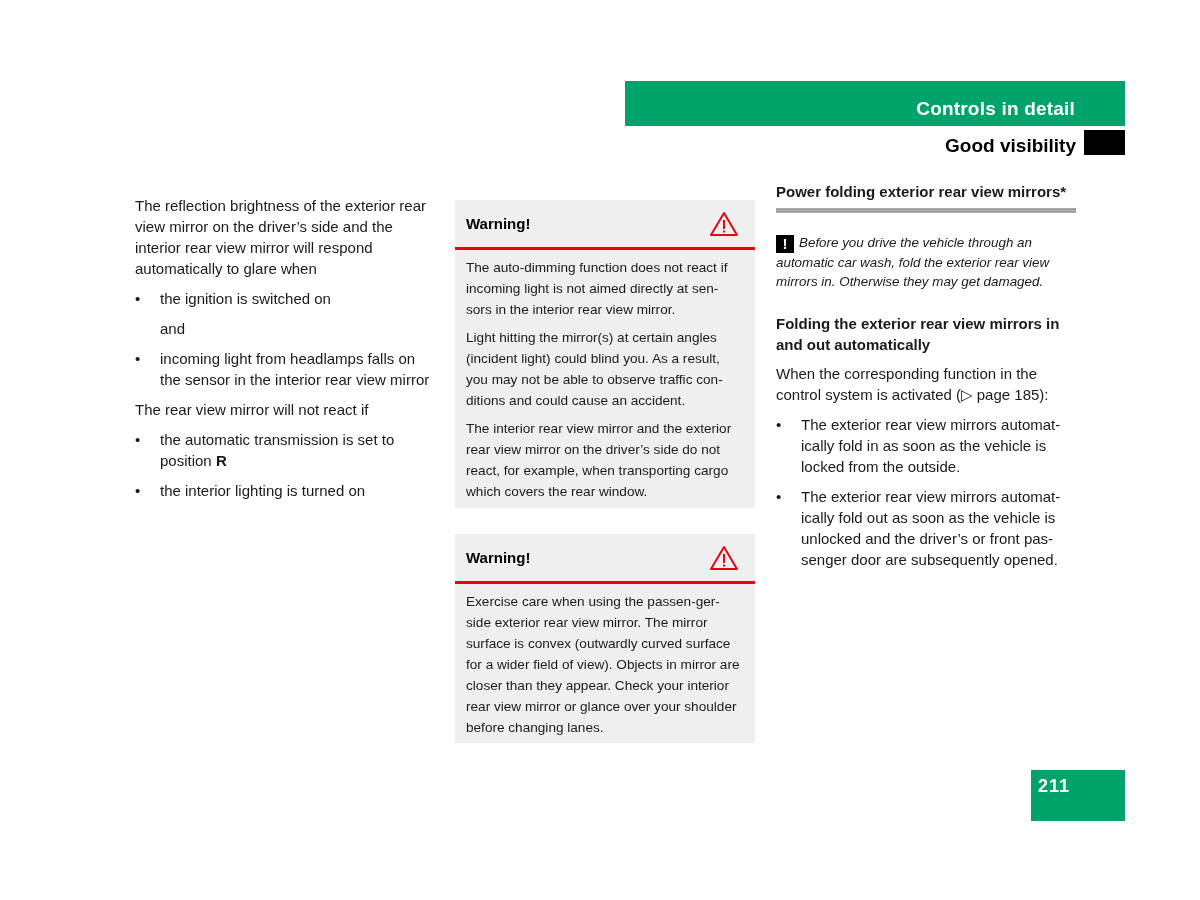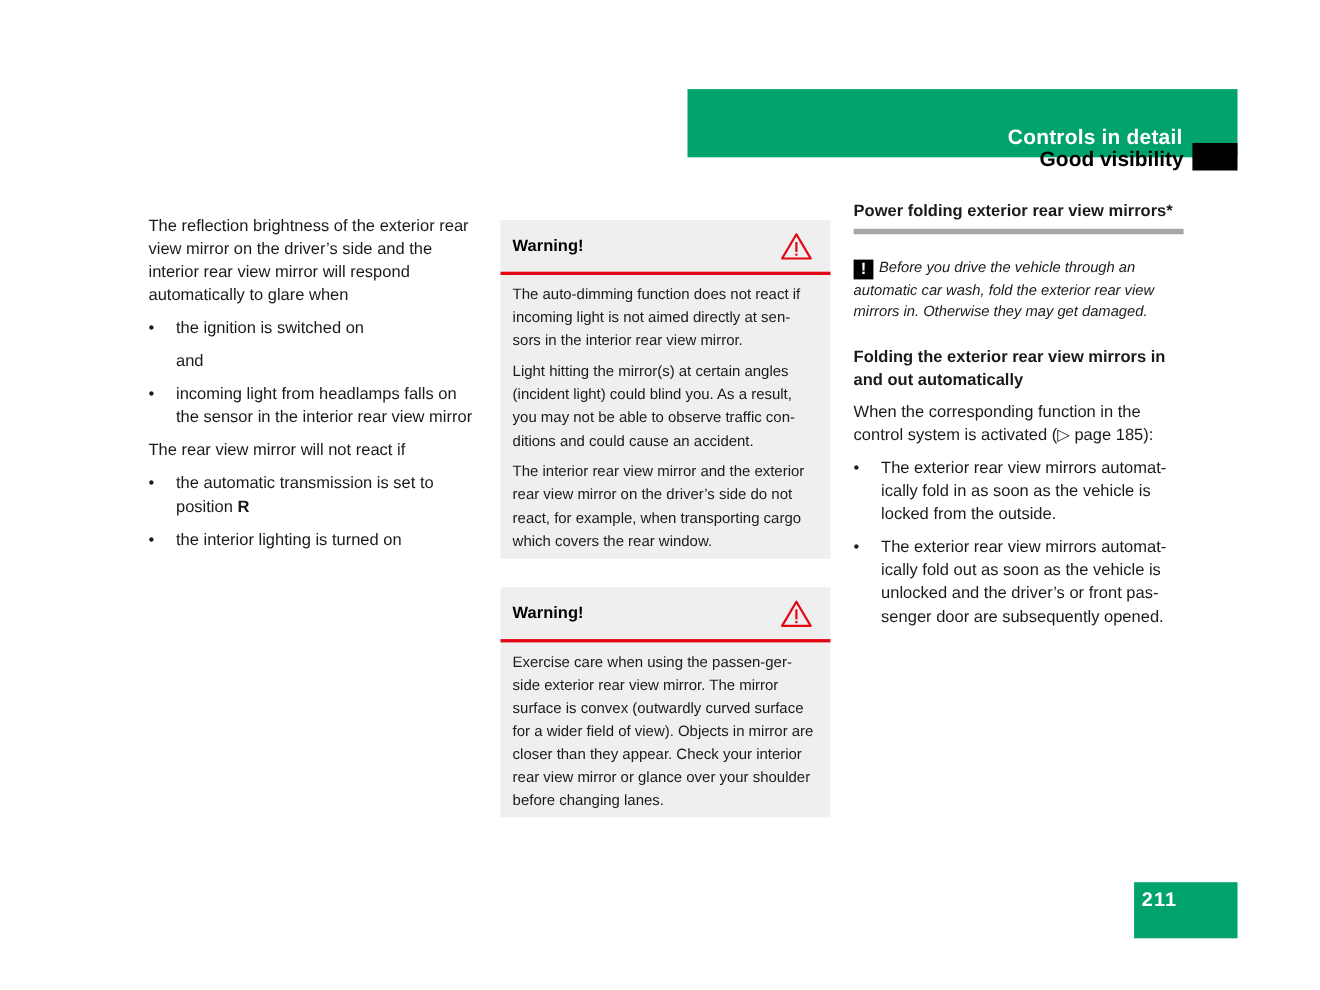--- a/index.html
+++ b/index.html
@@ -1,21 +1,21 @@
 <!DOCTYPE html>
 <html><head>
 <meta charset="utf-8">
 <style>
   html, body { margin: 0; padding: 0; }
   body {
     width: 1200px; height: 900px; background: #ffffff; position: relative; overflow: hidden;
     font-family: "Liberation Sans", "DejaVu Sans", sans-serif; color: #1a1a1a;
   }
   .header-bar {
-    position: absolute; left: 625px; top: 81px; width: 500px; height: 62px;
+    position: absolute; left: 625px; top: 81px; width: 500px; height: 45px;
     background: #00a36a;
   }
   .header-title {
     position: absolute; right: 50px; bottom: 6px;
     color: #ffffff; font-weight: bold; font-size: 19px; letter-spacing: 0.2px;
   }
   .subheader {
     position: absolute; left: 625px; top: 130px; width: 451px; height: 26px;
     text-align: right; font-weight: bold; font-size: 19px; color: #000;
     line-height: 32px;
@@ -47,21 +47,21 @@
   .warn-body { padding: 7px 11px 0 11px; font-size: 13.6px; line-height: 21px; }
   .warn-body p { margin: 0 0 7px 0; }
   .rule { height: 5px; background: #a6a6a6; margin: 6px 0 20px 0; }
   .note { font-style: italic; font-size: 13.4px; line-height: 19px; margin-bottom: 22px; }
   .excl {
     display: inline-block; width: 18px; height: 18px; background: #000; color: #fff;
     font-style: normal; font-weight: bold; text-align: center; line-height: 18px; font-size: 15px;
     margin-right: 5px; vertical-align: -2px;
   }
   .page-num {
-    position: absolute; left: 1031px; top: 802px; width: 94px; height: 51px; background: #00a36a;
+    position: absolute; left: 1031px; top: 770px; width: 94px; height: 51px; background: #00a36a;
   }
   .page-num span {
     position: absolute; left: 7px; top: 6px; color: #fff; font-weight: bold; font-size: 18px; letter-spacing: 1px;
   }
 </style>
 </head>
 <body>
 
 <div class="header-bar">
   <span class="header-title">Controls in detail</span>

